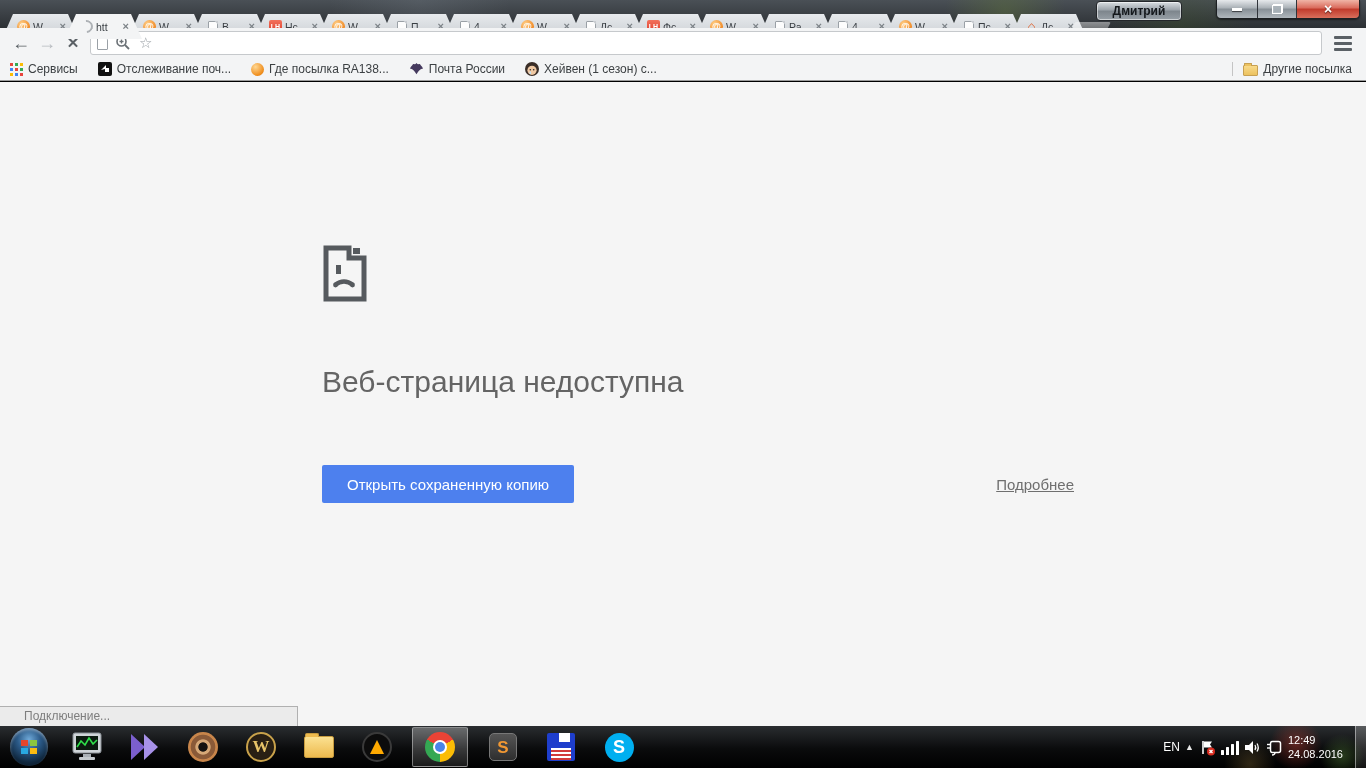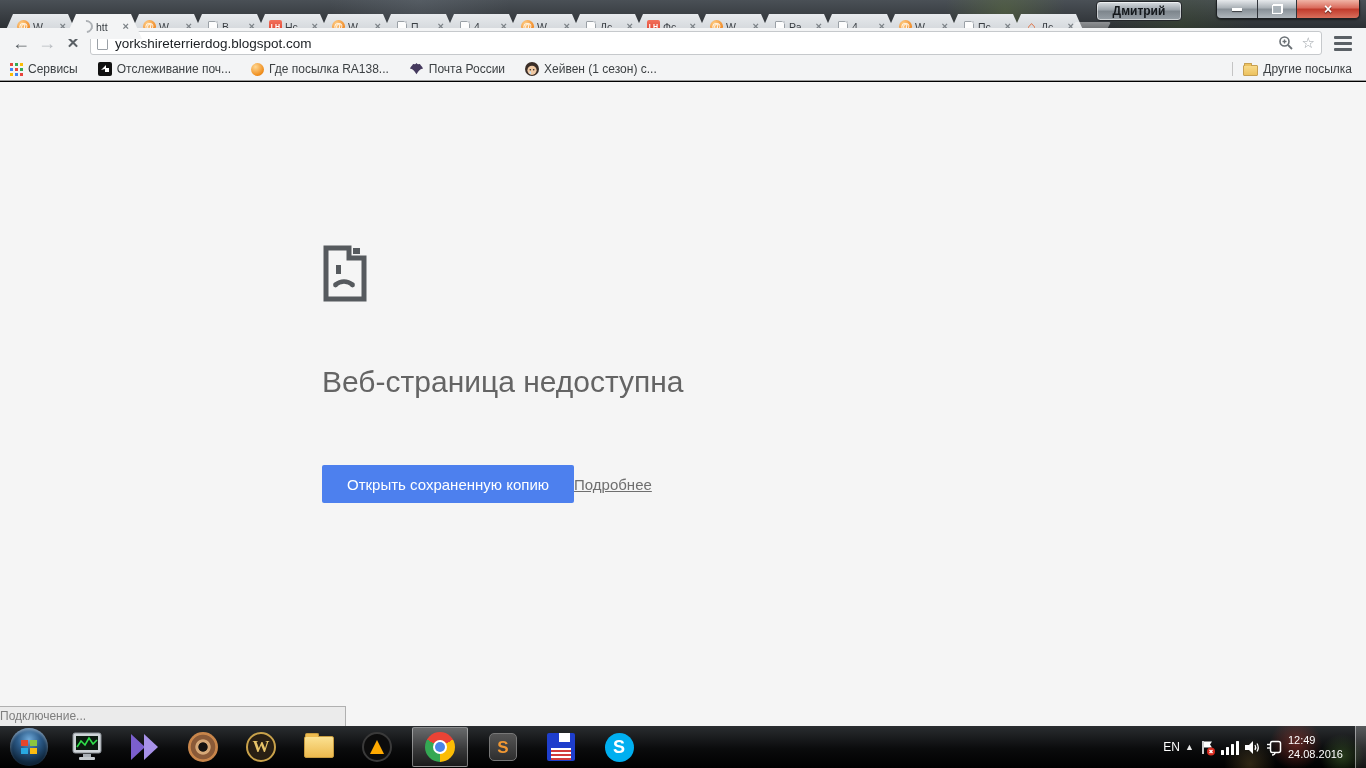--- a/index.html
+++ b/index.html
@@ -88,28 +88,28 @@
   .bm-divider { width:1px; height:14px; background:#c4c4c4; margin-right:10px; }
   .icon-folder { width:15px; height:11px; position:relative; background:linear-gradient(#f8da8a, #ecc25f); border:1px solid #c7a052; border-radius:1px; }
   .icon-folder::before { content:""; position:absolute; top:-3px; left:0; width:6px; height:2px; background:#ecc25f; border:1px solid #c7a052; border-bottom:none; border-radius:1px 1px 0 0; }
   .icon-ball { width:13px; height:13px; border-radius:50%; background:radial-gradient(circle at 35% 30%, #ffd894, #ef8c1a 70%, #b9610a); }
 
   
   .content { position:absolute; top:82px; left:0; width:1366px; height:644px; background:#f5f5f5; }
   .error-wrap { position:absolute; left:322px; top:163px; width:752px; }
   .error-title { margin-top:59px; font-size:30px; color:#646464; }
   .error-code { margin-top:16px; font-size:15px; color:#c3c3c3; letter-spacing:.3px; }
-  .error-actions { margin-top:66px; display:flex; align-items:center; }
+  .error-actions { margin-top:66px; display:flex; align-items:center; justify-content:space-between; }
   .error-btn { height:38px; padding:0 25px; background:#4d80ee; color:#fff; font-size:15px; border:none;
     border-radius:2px; cursor:pointer; font-family:"Liberation Sans",sans-serif; }
   .error-link { font-size:15px; color:#6f6f6f; text-decoration:underline; cursor:pointer; }
 
-  .status-bubble { position:absolute; left:0; bottom:0; width:346px; height:20px; background:#ebebeb;
+  .status-bubble { position:absolute; left:0; bottom:0; width:298px; height:20px; background:#ebebeb;
     border-top:1px solid #b0b0b0; border-right:1px solid #b0b0b0; font-size:12px; color:#7e7e7e;
-    line-height:19px; padding-left:0; }
+    line-height:19px; padding-left:24px; }
 
   
   .taskbar { position:absolute; left:0; top:726px; width:1366px; height:42px;
     background:
       radial-gradient(circle at 1296px 18px, rgba(190,60,50,.45), transparent 26px),
       radial-gradient(circle at 1342px 30px, rgba(90,140,60,.4), transparent 22px),
       radial-gradient(circle at 1250px 38px, rgba(150,120,60,.3), transparent 26px),
       linear-gradient(#2a2d30, #0a0b0c 55%, #000);
     display:flex; align-items:center; padding-left:6px; }
   .tb-item { width:46px; height:40px; display:flex; align-items:center; justify-content:center; cursor:pointer; flex:none; margin-right:12px; }
@@ -282,21 +282,20 @@
         <span>←</span>
       </div>
     <div class="nav-btn nav-btn--disabled">
         <span>→</span>
       </div>
     <div class="nav-btn nav-btn--stop">
         <span>✕</span>
       </div>
     <div class="omnibox">
       <span class="omni-doc"></span>
-      <div class="url-text">yorkshireterrierdog.blogspot.com</div>
       <svg class="omni-zoom" viewBox="0 0 16 16">
         <circle cx="6.5" cy="6.5" r="4.5" fill="none" stroke="#6a7075" stroke-width="1.6"></circle>
         <line x1="4.5" y1="6.5" x2="8.5" y2="6.5" stroke="#6a7075" stroke-width="1.4"></line>
         <line x1="6.5" y1="4.5" x2="6.5" y2="8.5" stroke="#6a7075" stroke-width="1.4"></line>
         <line x1="10" y1="10" x2="14" y2="14" stroke="#6a7075" stroke-width="1.8"></line>
       </svg>
       <span class="omni-star">☆</span>
     </div>
     <div class="menu-btn">
         <span></span>

